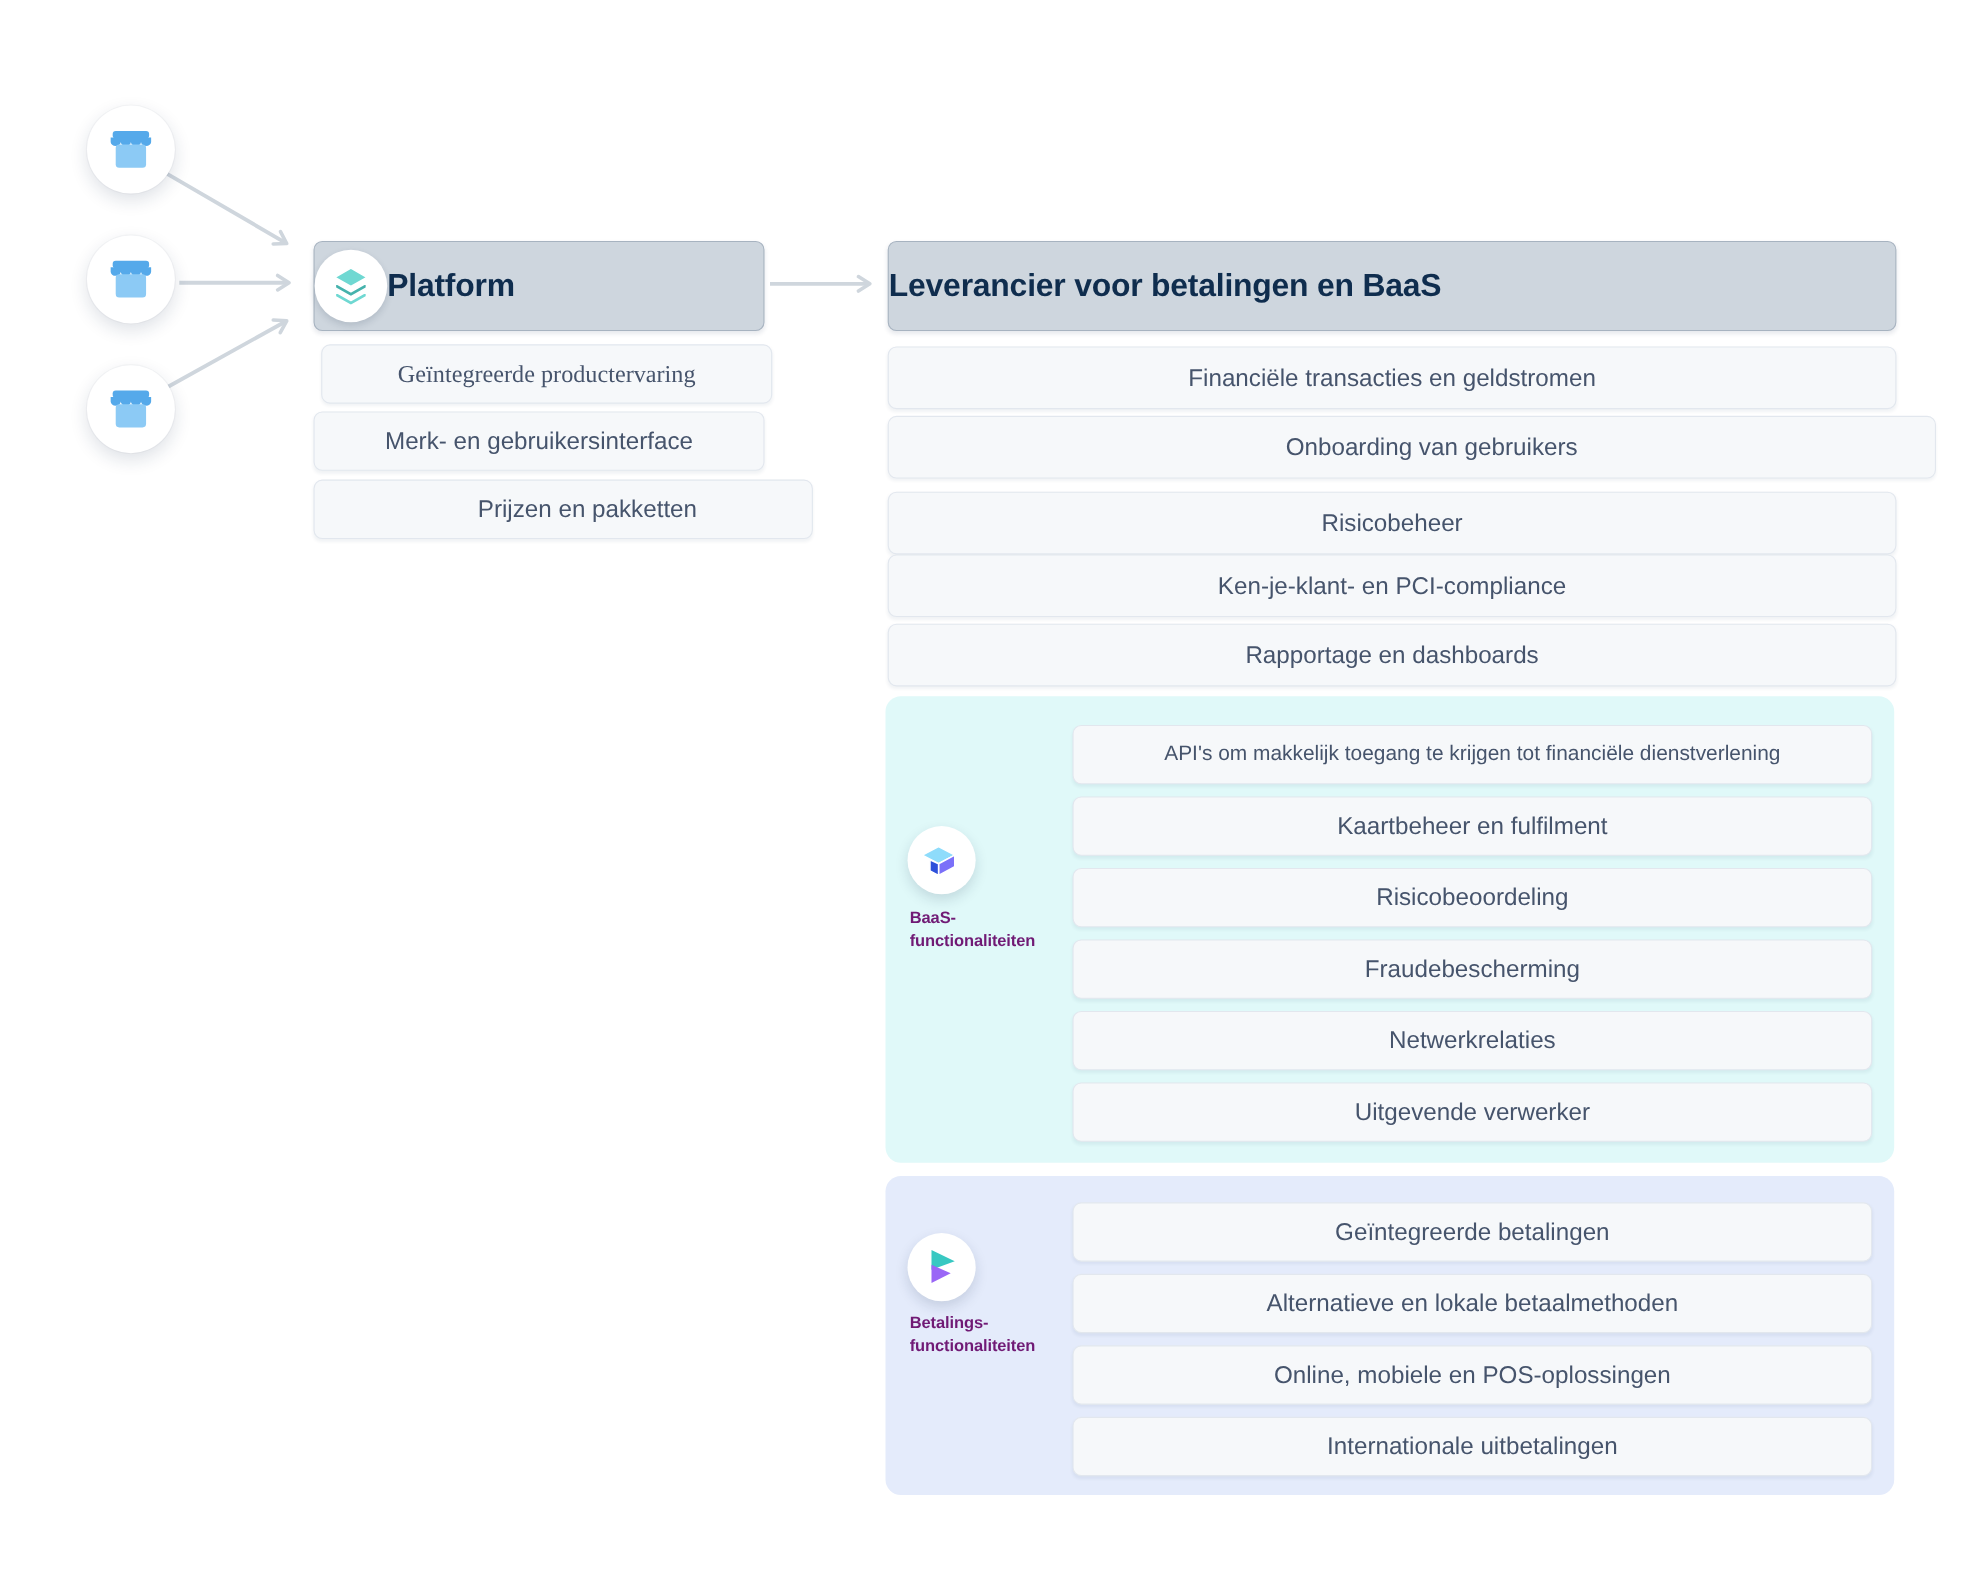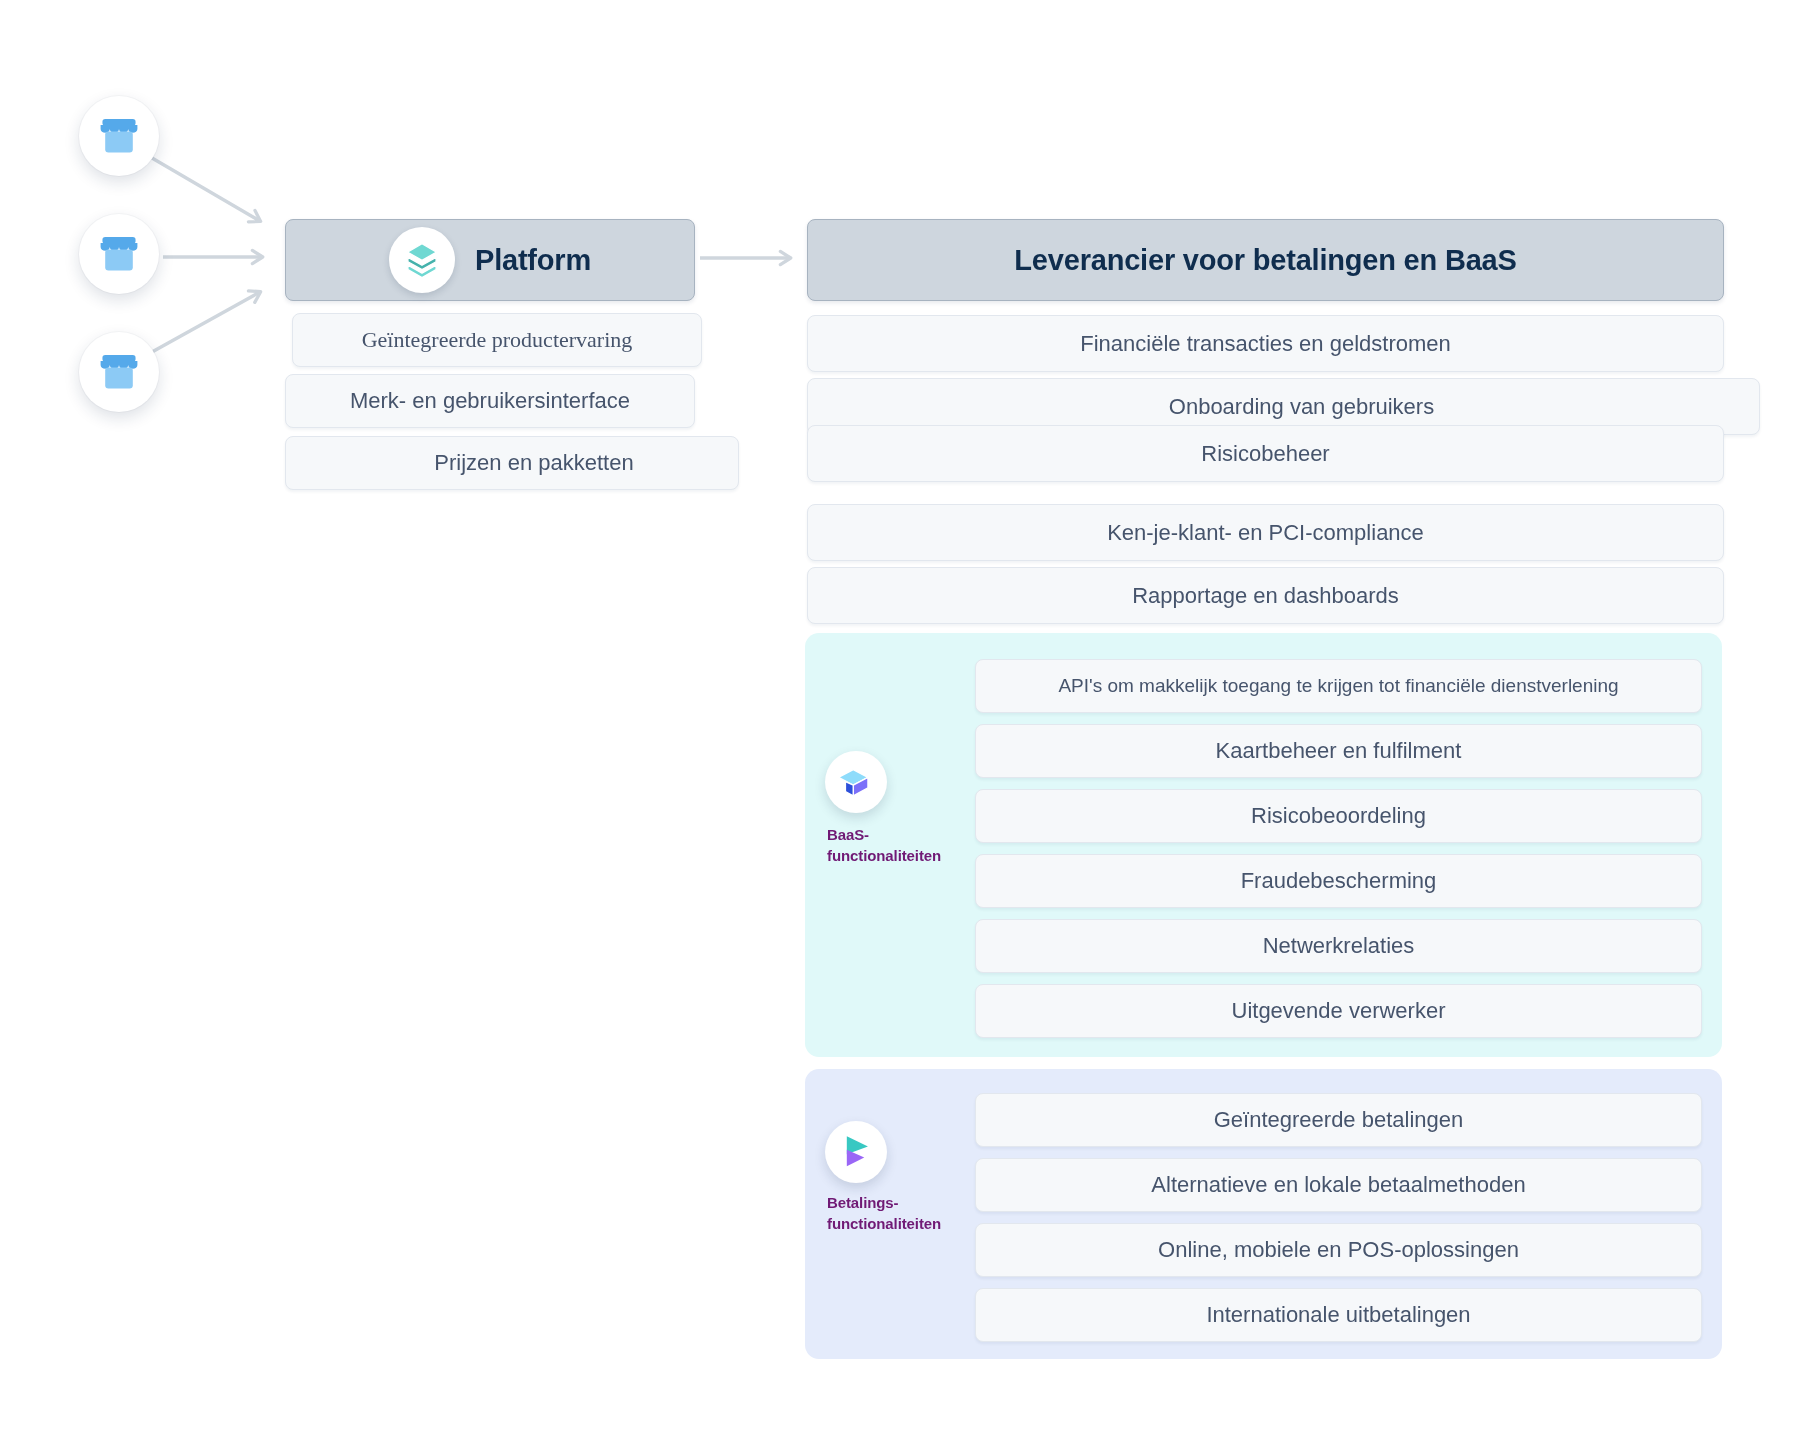--- a/index.html
+++ b/index.html
@@ -7,21 +7,21 @@
     position:relative;width:1800px;height:1442px;background:#ffffff;
     font-family:"Liberation Sans", sans-serif;overflow:hidden;
   }
   .arrows{position:absolute;left:0;top:0;pointer-events:none;}
   .store{
     position:absolute;width:80px;height:80px;border-radius:50%;background:#ffffff;
     box-shadow:0 6px 16px rgba(23,43,77,.14), 0 0 0 1px rgba(23,43,77,.03);
     display:flex;align-items:center;justify-content:center;
   }
   .hdr{
-    position:absolute;display:flex;align-items:center;justify-content:center;gap:20px;
+    position:absolute;display:flex;align-items:center;
     background:#ced6de;border:1.5px solid #a7b3c0;border-radius:8px;
     box-shadow:0 2px 4px rgba(23,43,77,.10);
   }
   .hdr-title{
     font-size:29px;font-weight:700;color:#0f2d4e;letter-spacing:-.2px;
   }
   .hdr-icon-circle{
     width:66px;height:66px;border-radius:50%;background:#ffffff;flex:0 0 auto;
     box-shadow:0 3px 7px rgba(20,40,70,.15);
     display:flex;align-items:center;justify-content:center;
@@ -101,21 +101,21 @@
   <div class="row" style="left:292px;top:313px;width:408px;height:52px;font-family:Liberation Serif, serif;">Geïntegreerde productervaring</div>
   <div class="row" style="left:285px;top:374px;width:408px;height:52px;">Merk- en gebruikersinterface</div>
   <div class="row" style="left:285px;top:436px;width:408px;height:52px;padding-left:44px;">Prijzen en pakketten</div>
 
   <div class="hdr" style="left:807px;top:219px;width:915px;height:80px;">
     <span class="hdr-title">Leverancier voor betalingen en BaaS</span>
   </div>
 
   <div class="row" style="left:807px;top:315px;width:915px;height:55px;">Financiële transacties en geldstromen</div>
   <div class="row" style="left:807px;top:378px;width:915px;height:55px;padding-left:36px;">Onboarding van gebruikers</div>
-  <div class="row" style="left:807px;top:425px;width:915px;height:55px;">Risicobeheer</div>
+  <div class="row" style="left:807px;top:447px;width:915px;height:55px;">Risicobeheer</div>
   <div class="row" style="left:807px;top:504px;width:915px;height:55px;">Ken-je-klant- en PCI-compliance</div>
   <div class="row" style="left:807px;top:567px;width:915px;height:55px;">Rapportage en dashboards</div>
 
   <div class="panel panel-baas" style="left:805px;top:633px;width:917px;height:424px;"></div>
   <div class="panel-icon-circle" style="left:825px;top:751px;">
     <svg width="46" height="46" viewBox="0 0 100 100">
       <path d="M12 40 L44 23 L76 40 L44 57 Z" fill="#8edcfb" stroke="#ffffff" stroke-width="3" stroke-linejoin="round"></path>
       <path d="M44 57 L76 40 L76 63 L44 80 Z" fill="#7b70f9" stroke="#ffffff" stroke-width="3" stroke-linejoin="round"></path>
       <path d="M27 49 L44 57 L44 80 L27 71 Z" fill="#2d50da" stroke="#ffffff" stroke-width="3" stroke-linejoin="round"></path>
     </svg>

